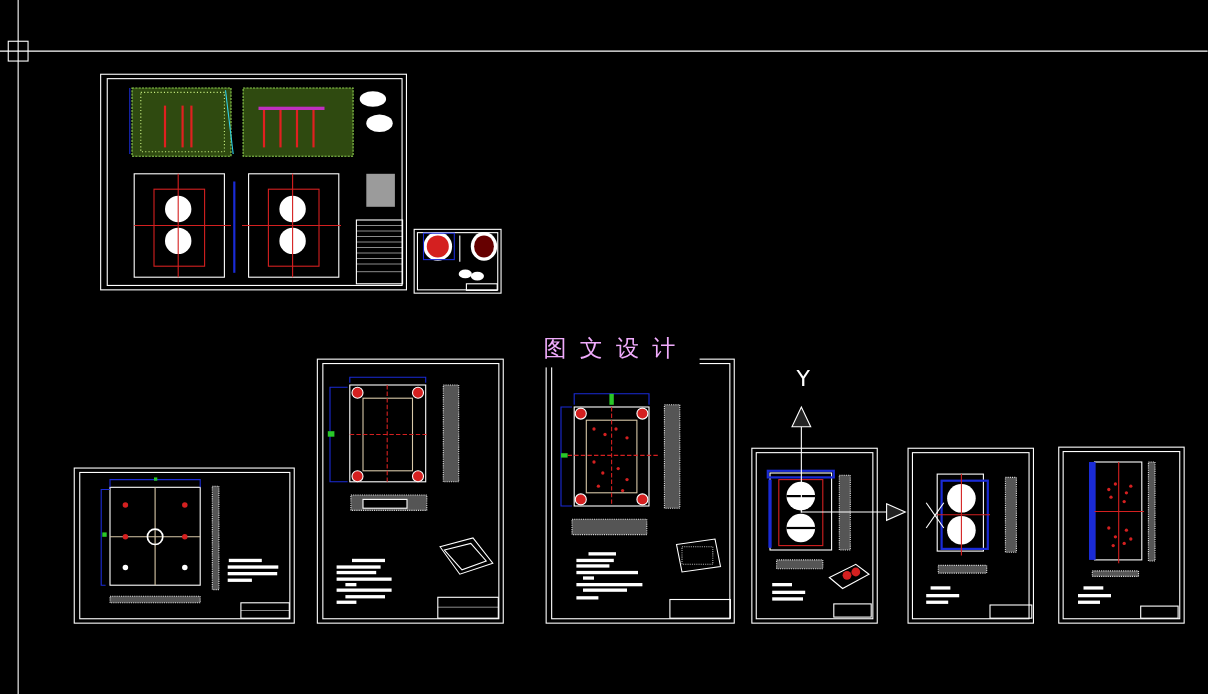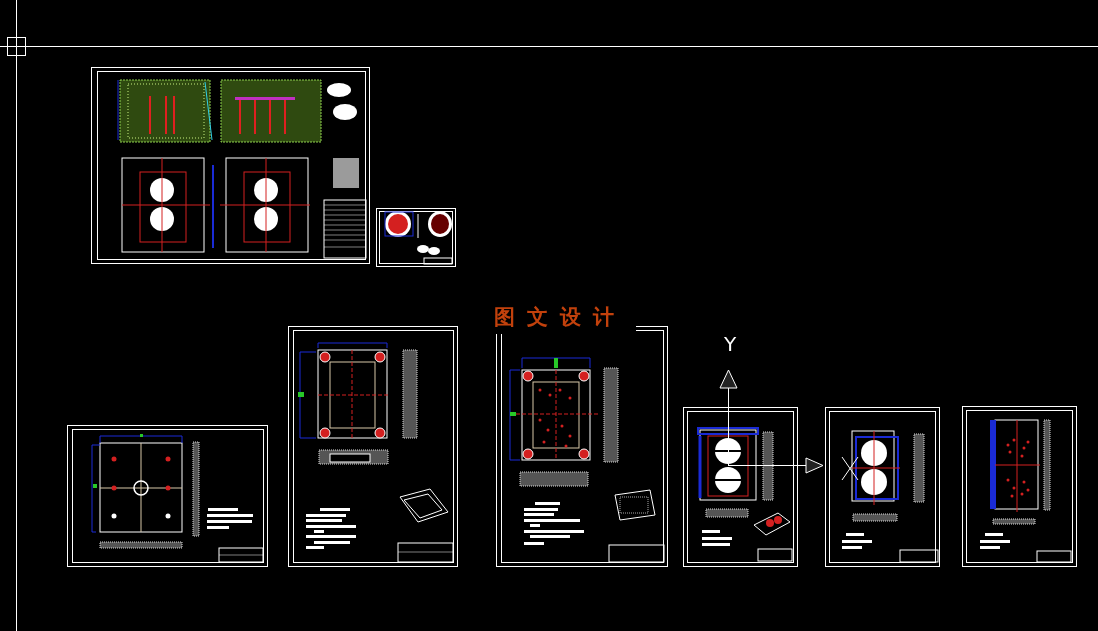--- a/index.html
+++ b/index.html
@@ -1,21 +1,21 @@
 <!DOCTYPE html>
 <html><head>
   <meta charset="utf-8">
   <style>
     html, body { margin: 0; padding: 0; background: #000; }
     body { width: 1098px; height: 631px; position: relative; overflow: hidden; font-family: "DejaVu Sans", sans-serif; }
     #canvas { position: absolute; left: 0; top: 0; width: 1098px; height: 631px; background: #000; }
     .watermark {
       position: absolute; left: 484px; top: 300px; height: 34px; padding: 0 10px;
-      color: #c2410c; font-family: "DejaVu Serif", serif; font-size: 21px; letter-spacing: 12px;
-      background: #000; line-height: 34px; white-space: nowrap; font-weight: bold;
+      color: #f0abfc; font-family: "DejaVu Serif", serif; font-size: 21px; letter-spacing: 12px;
+      background: #000; line-height: 34px; white-space: nowrap;
     }
     .ucs-y { position: absolute; left: 724px; top: 334px; color: #fff; font-size: 20px; font-family: "DejaVu Sans", sans-serif; line-height: 20px; }
     svg { display: block; }
   </style>
 </head>
 <body>
 
 <div id="canvas">
 <svg width="1098" height="631" viewBox="0 0 1098 631">
 

